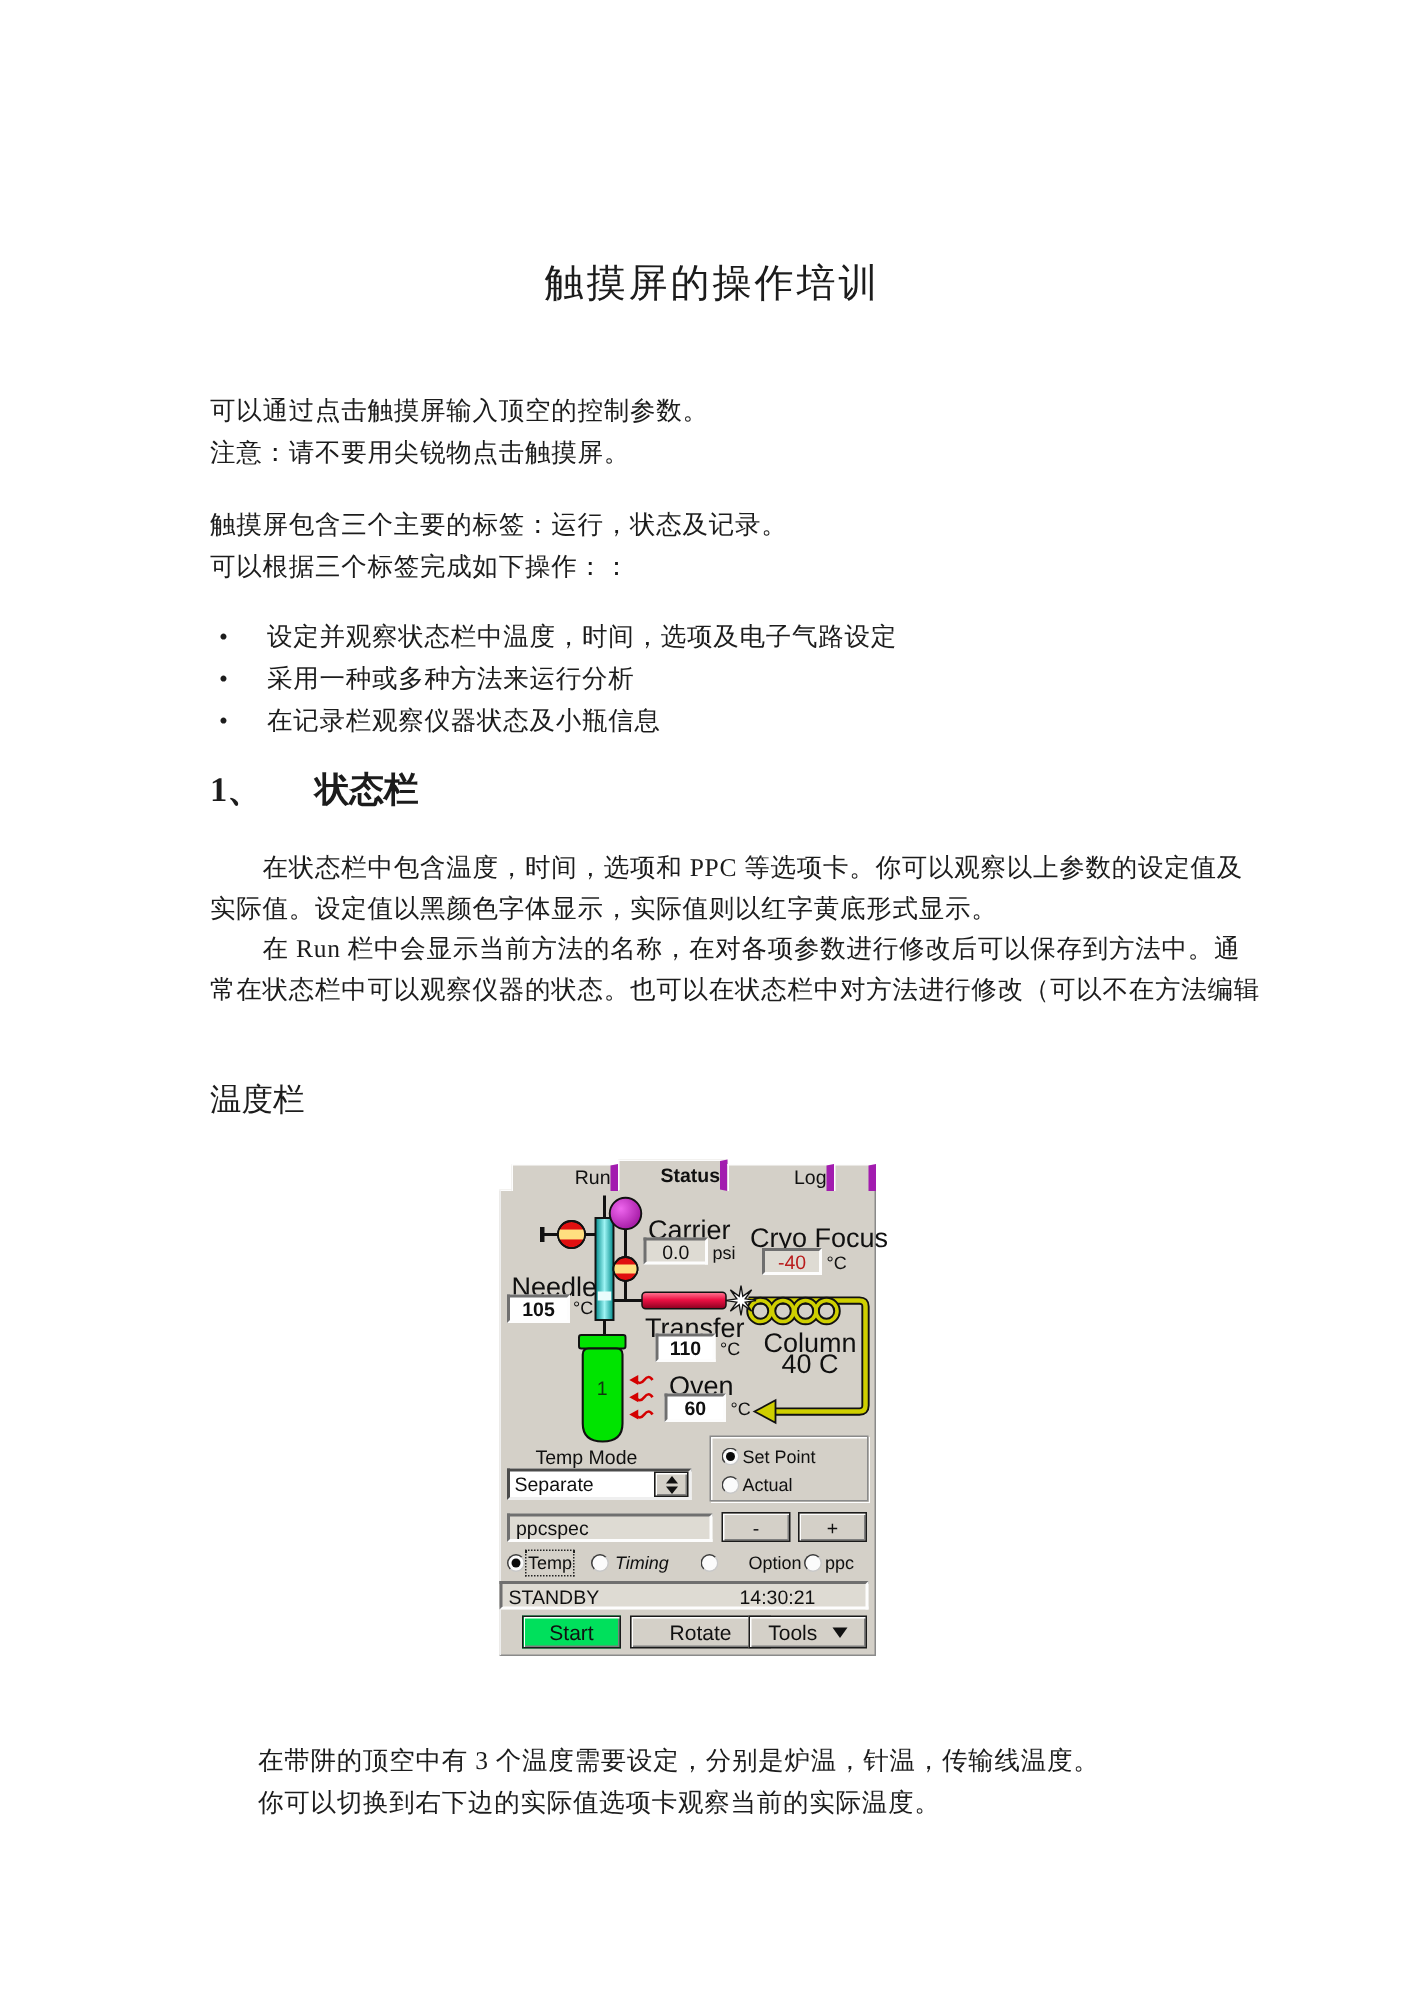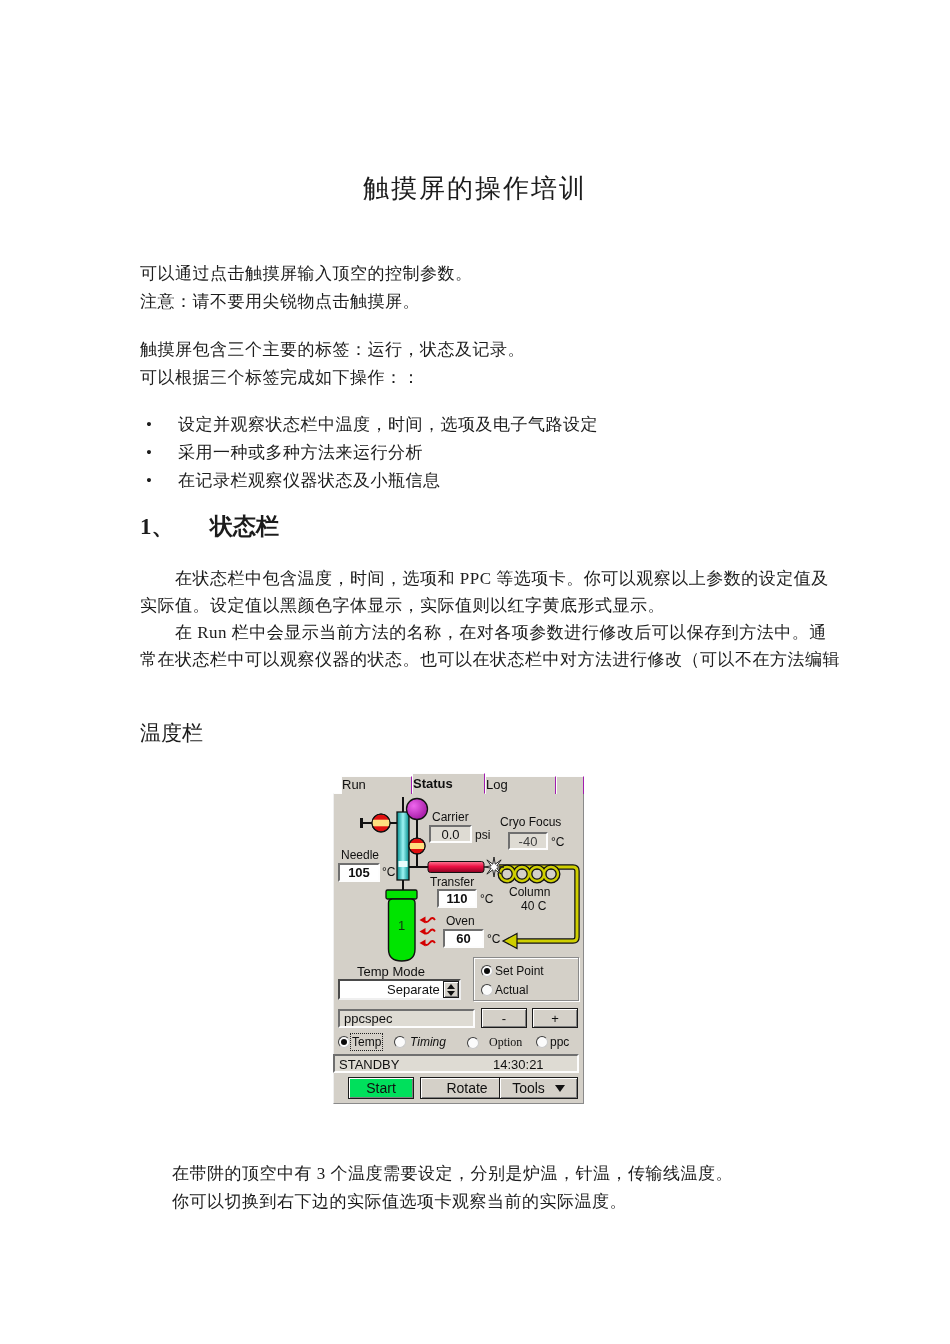--- a/index.html
+++ b/index.html
@@ -18,60 +18,60 @@
   .bullet-dot { display:inline-block; width:32px; font-size:17px; }
 
   
   #panel {
     position:absolute; left:333px; top:773px; width:252px; height:332px;
     font-family:"Liberation Sans","DejaVu Sans",sans-serif; color:#101010;
     background:#ffffff;
   }
   .tab {
     position:absolute; top:3px; height:18px; background:#d4d0c8;
-    border-top:1px solid #fdfdfd; border-left:1px solid #fdfdfd; border-right:1px solid #a21caf;
-    font-size:13px; text-align:left; line-height:16px; z-index:3;
+    border-top:1px solid #fdfdfd; border-left:1px solid #fdfdfd; border-right:5px solid #a21caf;
+    font-size:13px; text-align:right; line-height:16px; z-index:3;
   }
   .tab.active { top:0; height:21px; font-weight:bold; line-height:19px; border-bottom:1px solid #d4d0c8; }
   .pbody {
     position:absolute; left:0; top:20px; width:251px; height:311px;
     background:#d4d0c8;
     border-top:1px solid #fdfdfd; border-left:1px solid #efefef;
     border-right:1px solid #8a8a8a; border-bottom:1px solid #8a8a8a;
     z-index:1;
   }
   #diagram { position:absolute; left:0; top:0; width:252px; height:332px; z-index:2; pointer-events:none; }
   .ov { position:absolute; z-index:4; }
-  .lbl { font-size:12px; white-space:nowrap; }
+  .lbl { font-size:18px; white-space:nowrap; }
   .unit { font-size:12px; white-space:nowrap; }
   .fld {
     background:#ffffff; border:2px solid; border-color:#6f6f6f #fdfdfd #fdfdfd #6f6f6f;
     font-size:13px; font-weight:600; text-align:center; line-height:15px;
   }
   .gfld {
     background:#dedbd3; border:2px solid; border-color:#6f6f6f #fdfdfd #fdfdfd #6f6f6f;
     font-size:13px; text-align:center; line-height:15px;
   }
-  .disabled-val { color:#404040; }
+  .disabled-val { color:#b91c1c; }
   .btn3d {
     background:#d4d0c8; border:1px solid #1a1a1a;
     box-shadow: inset 1px 1px 0 #ffffff, inset -1px -1px 0 #7f7f7f;
     display:flex; align-items:center; justify-content:center;
     font-size:14px; cursor:default;
   }
   .btn-start { background:#00e05c; }
   .groupbox { border:1px solid #8a8a8a; box-shadow:1px 1px 0 #ffffff, inset 1px 1px 0 #ffffff; }
   .radio {
     width:12px; height:12px; border-radius:50%; background:#fbfbfb;
     border:1px solid; border-color:#3c3c3c #c8c8c8 #c8c8c8 #3c3c3c; position:relative; display:inline-block;
   }
   .radio.sel::after { content:""; position:absolute; inset:2px; background:#0a0a0a; border-radius:50%; }
   .rlbl { font-size:12px; white-space:nowrap; }
   .focus-dotted { outline:1px dotted #222; outline-offset:1px; }
-  .combo { display:flex; background:#ffffff; border:2px solid; border-color:#4a4a4a #efefef #efefef #4a4a4a;padding-left:44px; }
+  .combo { display:flex; background:#ffffff; border:2px solid; border-color:#4a4a4a #efefef #efefef #4a4a4a; }
   .combo-text { flex:1; font-size:13px; padding:1px 3px; }
   .combo-spin {
     width:23px; background:#d4d0c8; border:1px solid #1a1a1a;
     box-shadow: inset 1px 1px 0 #ffffff, inset -1px -1px 0 #7f7f7f;
     display:flex; flex-direction:column; align-items:center; justify-content:center; gap:2px;
   }
   .tri-up { width:0; height:0; border:4px solid transparent; border-bottom:5px solid #111; border-top:none; }
   .tri-dn { width:0; height:0; border:4px solid transparent; border-top:5px solid #111; border-bottom:none; }
   .caret-dn { width:0; height:0; border:5px solid transparent; border-top:7px solid #111; border-bottom:none; margin-left:10px; }
   .statusbar {
@@ -261,21 +261,21 @@
     <div class="ov btn3d" style="left:199px;top:235px;width:46px;height:20px;font-size:13px;">+</div>
 
     <div class="ov" style="left:5px;top:262px;display:flex;align-items:center;gap:2px;">
       <span class="radio sel"></span>
       <span class="rlbl focus-dotted">Temp</span>
     </div>
     <div class="ov" style="left:61px;top:262px;display:flex;align-items:center;gap:4px;font-style:italic;">
       <span class="radio"></span>
       <span class="rlbl">Timing</span>
     </div>
-    <div class="ov" style="left:134px;top:262px;display:flex;align-items:center;gap:10px;font-family:Liberation Serif, serif;">
+    <div class="ov" style="left:134px;top:262px;display:flex;align-items:center;gap:20px;">
       <span class="radio"></span>
       <span class="rlbl">Option</span>
     </div>
     <div class="ov" style="left:203px;top:262px;display:flex;align-items:center;gap:2px;text-align:center;">
       <span class="radio"></span>
       <span class="rlbl">ppc</span>
     </div>
 
     <div class="ov statusbar" style="left:0px;top:281px;width:246px;height:19px;">
       <span style="position:absolute;left:4px;top:1px;">STANDBY</span>

